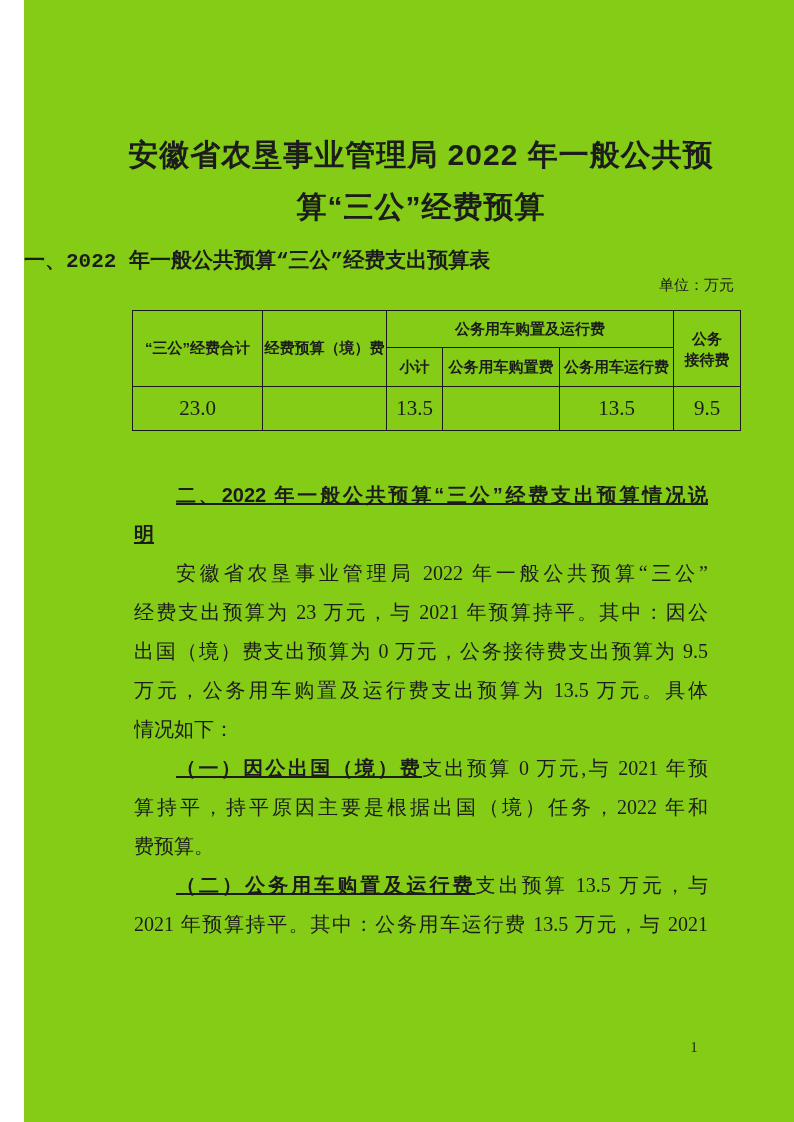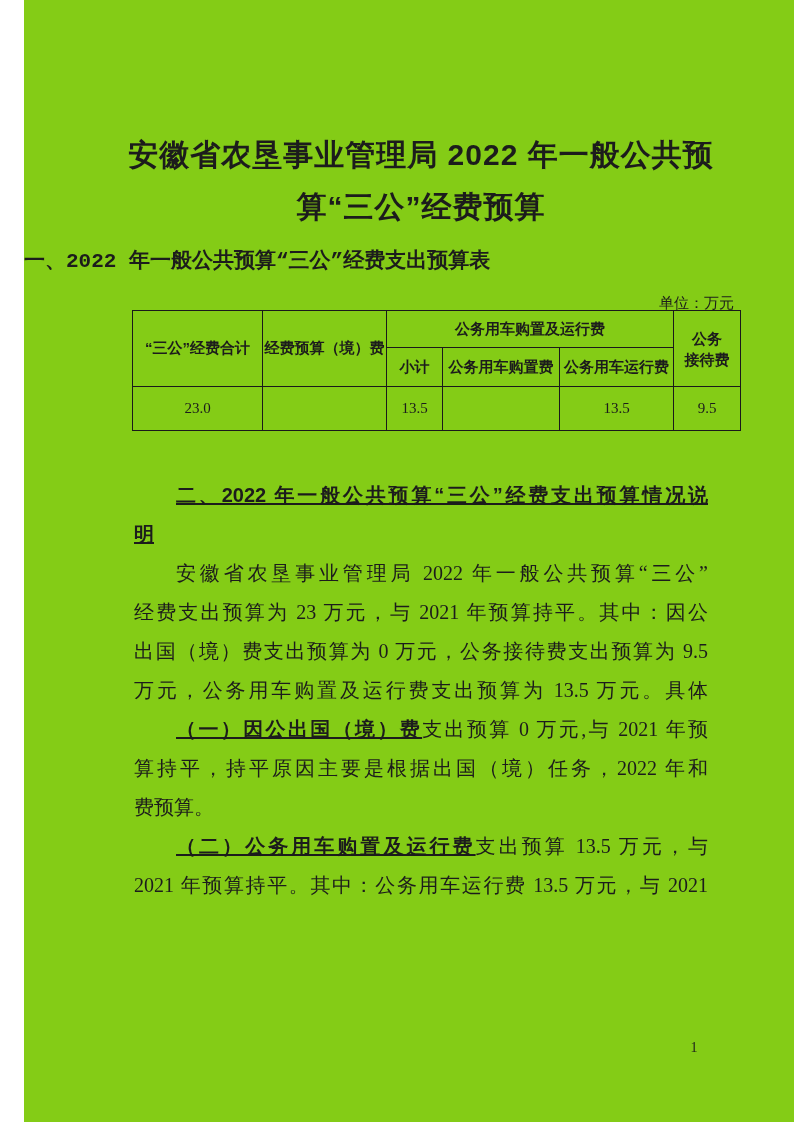--- a/index.html
+++ b/index.html
@@ -31,21 +31,21 @@
     left: 0;
     width: 794px;
     text-align: left;
     font-family: Liberation Mono, monospace;
     font-weight: 700;
     font-size: 21px;
     line-height: 30px;
   }
   .unit {
     position: absolute;
-    top: 292px;
+    top: 274px;
     left: 108px;
     width: 602px;
     text-align: right;
     font-size: 15px;
     line-height: 22px;
   }
   table.btable {
     position: absolute;
     top: 310px;
     left: 108px;
@@ -61,21 +61,21 @@
     overflow: hidden;
   }
   td.th {
     font-family: "Liberation Sans", "DejaVu Sans", sans-serif;
     font-weight: 700;
     font-size: 15px;
     white-space: nowrap;
   }
   tr.r1 td { height: 36px; }
   tr.r2 td { height: 38px; }
-  tr.r3 td { height: 43px; font-size: 15px; }
+  tr.r3 td { height: 43px; font-size: 21px; }
   .blk { display: block; line-height: 21px; }
   .docbody {
     position: absolute;
     top: 476px;
     left: 110px;
     width: 574px;
     font-size: 20px;
   }
   .line {
     height: 39px;
@@ -151,20 +151,21 @@
   </table>
 
   <div class="docbody">
     <div class="line jl ind hb">二、2022 年一般公共预算“三公”经费支出预算情况说</div>
     <div class="line el hb">明</div>
 
     <div class="line jl ind">安徽省农垦事业管理局 2022 年一般公共预算“三公”</div>
     <div class="line jl">经费支出预算为 23 万元，与 2021 年预算持平。其中：因公</div>
     <div class="line jl">出国（境）费支出预算为 0 万元，公务接待费支出预算为 9.5</div>
     <div class="line jl">万元，公务用车购置及运行费支出预算为 13.5 万元。具体</div>
+    <div class="line el">情况如下：</div>
 
     <div class="line jl ind">
       <span class="lead">（一）因公出国（境）费</span><span>支出预算 0 万元,与 2021 年预</span>
     </div>
     <div class="line jl">算持平，持平原因主要是根据出国（境）任务，2022 年和</div>
     <div class="line el">费预算。</div>
 
     <div class="line jl ind">
       <span class="lead">（二）公务用车购置及运行费</span><span>支出预算 13.5 万元，与</span>
     </div>

